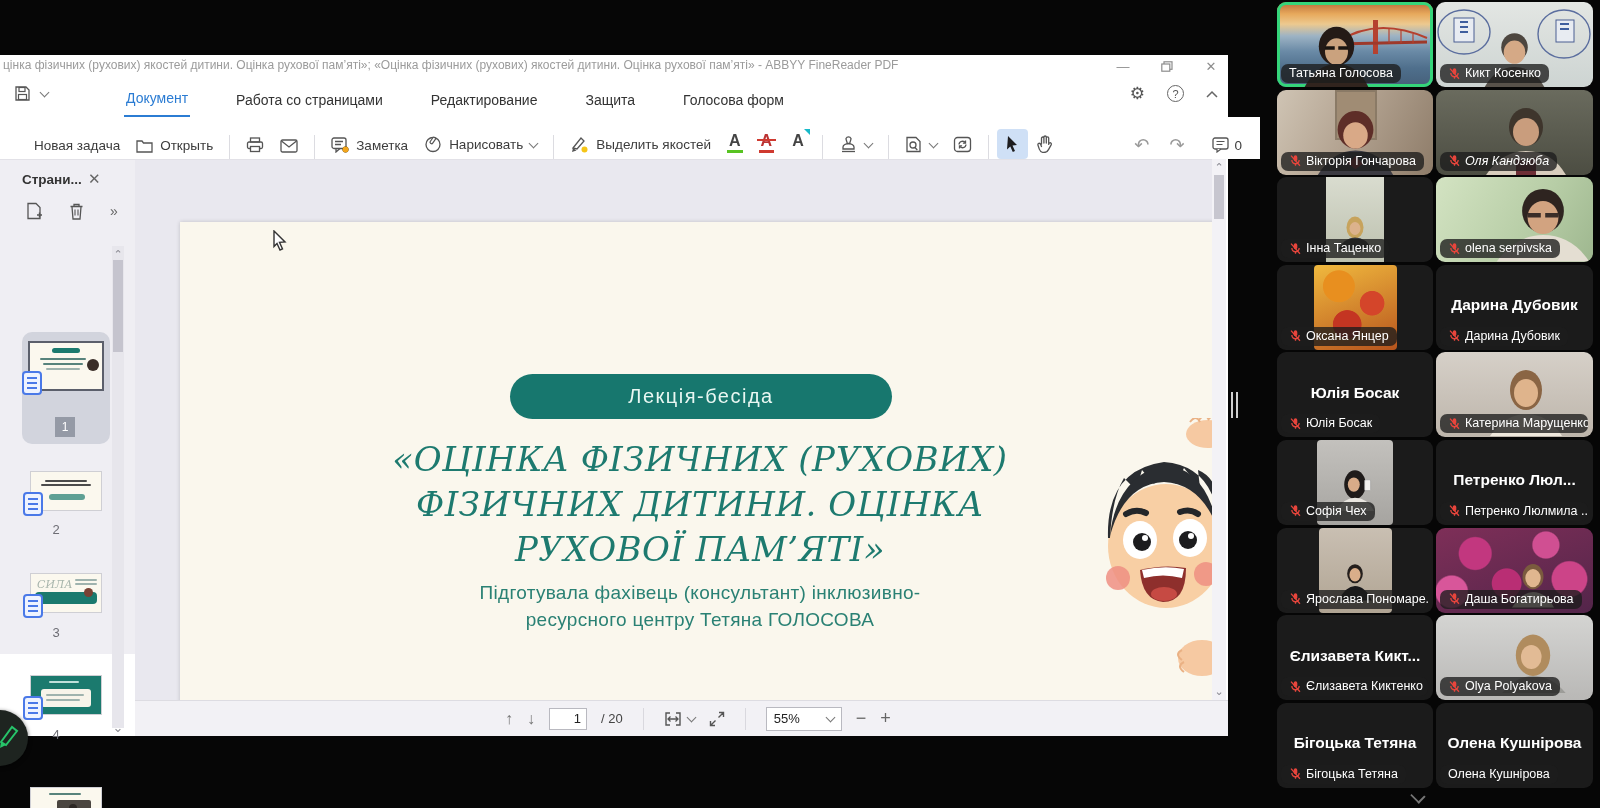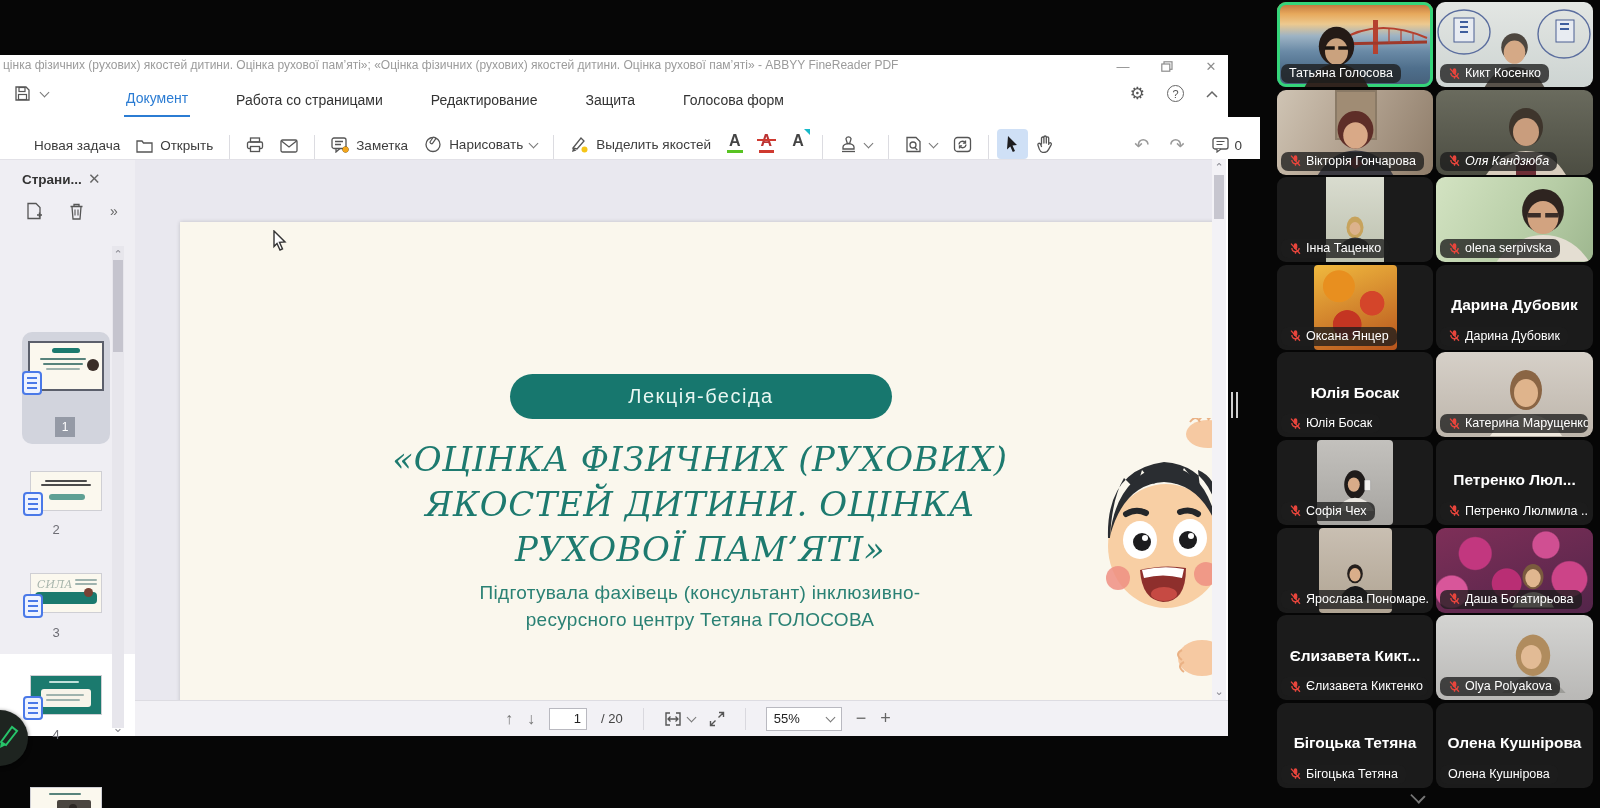--- a/index.html
+++ b/index.html
@@ -363,21 +363,21 @@
       <div class="thumb"></div>
     </div>
     <span class="arr" style="position:absolute;left:110px;top:560px;width:16px;font-size:13px;">⌄</span>
   </div>
 
   <div class="doc-area">
     <div class="slide">
       <div class="badge">Лекція-бесіда</div>
       <div class="slide-title">
         <div>«ОЦІНКА ФІЗИЧНИХ (РУХОВИХ)</div>
-        <div>ЯКОСТЕЙ ДИТИНИ. ОЦІНКА</div>
+        <div>ФІЗИЧНИХ ДИТИНИ. ОЦІНКА</div>
         <div>РУХОВОЇ ПАМ’ЯТІ»</div>
       </div>
       <div class="slide-sub">
         <div>Підготувала фахівець (консультант) інклюзивно-</div>
         <div>ресурсного центру Тетяна ГОЛОСОВА</div>
       </div>
 
       <svg style="position:absolute;right:0;top:196px;" width="118" height="290" viewBox="0 0 118 290">
         <ellipse cx="106" cy="16" rx="22" ry="14" fill="#f6c9a2"></ellipse>
         <path d="M88 4 q6 -8 10 0 M97 2 q6 -8 10 0 M106 2 q6 -8 10 0" stroke="#eab184" stroke-width="2" fill="none"></path>

